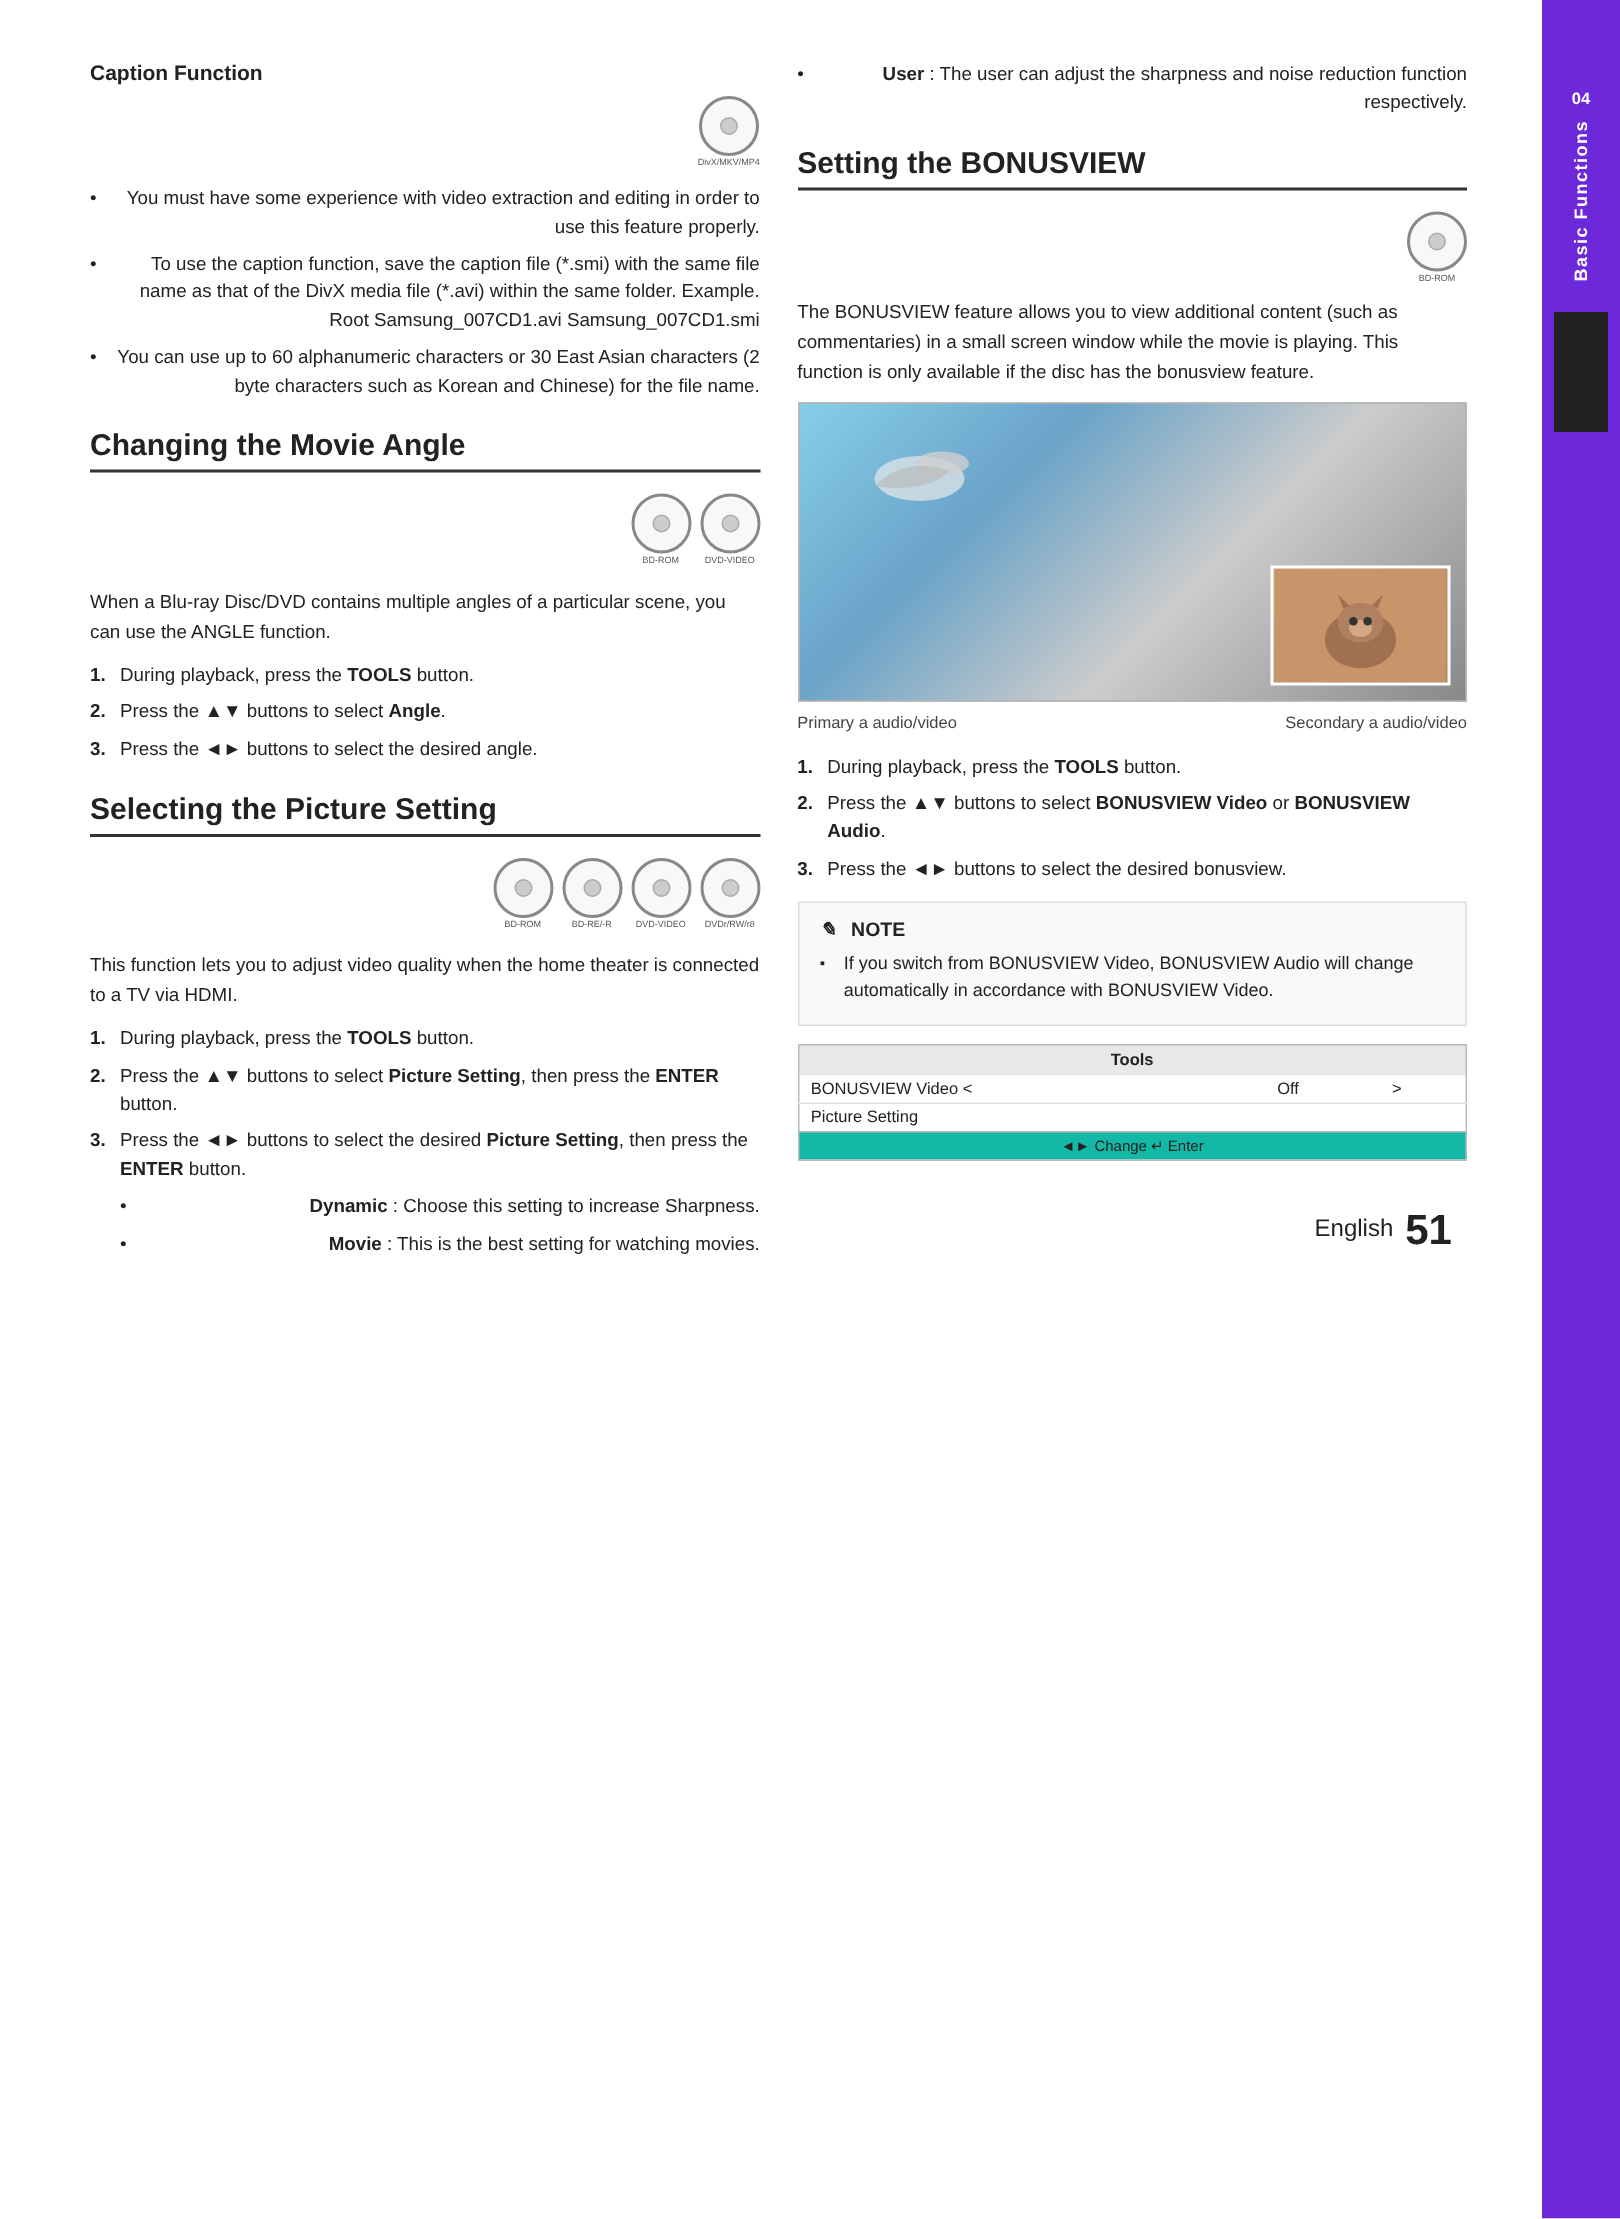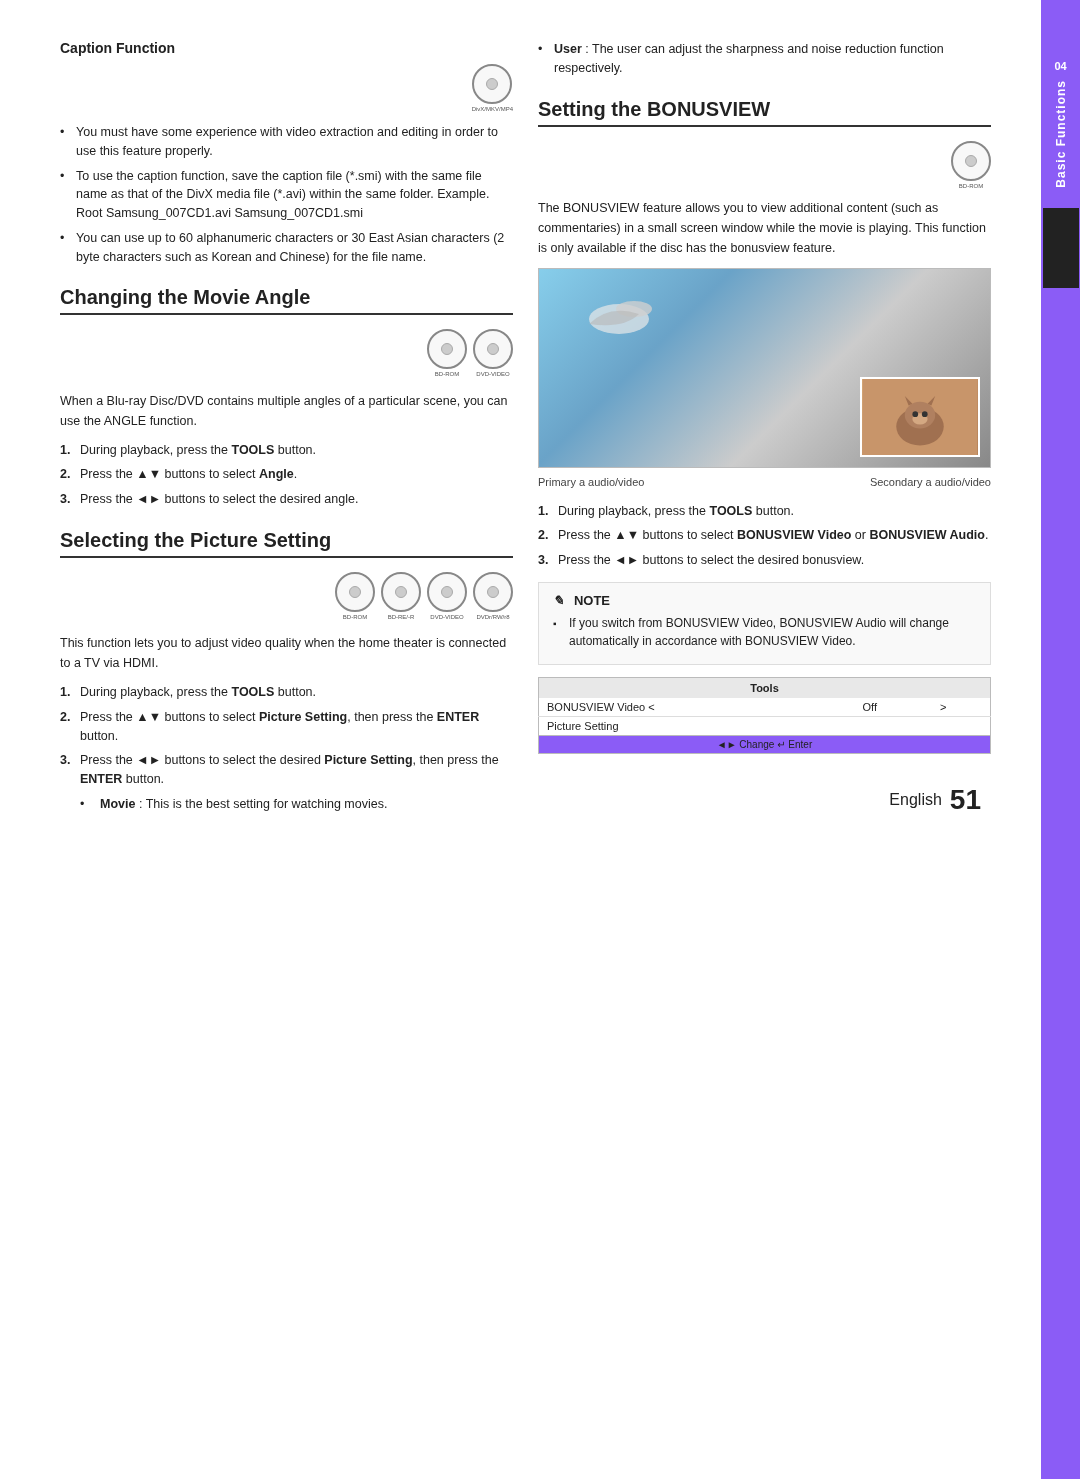--- a/index.html
+++ b/index.html
@@ -31,22 +31,22 @@
     }
     .left-col {
       flex: 1;
       max-width: 470px;
     }
     .right-col {
       flex: 1;
       max-width: 470px;
     }
     .sidebar-tab {
-      width: 39px;
-      background: #8b5cf6;
+      width: 52px;
+      background: #6d28d9;
       display: flex;
       flex-direction: column;
       align-items: center;
       justify-content: flex-start;
       padding-top: 60px;
       position: relative;
     }
     .sidebar-label {
       color: #fff;
       font-size: 12px;
@@ -79,20 +79,21 @@
     }
     .sub-heading {
       font-size: 14px;
       font-weight: bold;
       margin-bottom: 8px;
     }
     .bullet-list {
       list-style: none;
       padding: 0;
       margin: 0 0 12px 0;
+      text-align: right;
     }
     .bullet-list li {
       padding-left: 16px;
       position: relative;
       margin-bottom: 6px;
       line-height: 1.5;
       font-size: 12.5px;
     }
     .bullet-list li::before {
       content: "•";
@@ -254,21 +255,21 @@
       border-bottom: 1px solid #bbb;
     }
     .tools-table tr td {
       padding: 3px 8px;
       border-bottom: 1px solid #ddd;
     }
     .tools-table tr:last-child td {
       border-bottom: none;
     }
     .tools-footer {
-      background: #8b5cf6;
+      background: #14b8a6;
       text-align: center;
       padding: 3px;
       font-size: 10px;
       border-top: 1px solid #bbb;
     }
     .page-number-row {
       display: flex;
       justify-content: flex-end;
       align-items: center;
       margin-top: 30px;
@@ -375,20 +376,21 @@
               During playback, press the <span class="bold">TOOLS</span> button.
             </li>
             <li>
               <span class="num">2.</span>
               Press the ▲▼ buttons to select <span class="bold">Picture Setting</span>, then press the <span class="bold">ENTER</span> button.
             </li>
             <li>
               <span class="num">3.</span>
               Press the ◄► buttons to select the desired <span class="bold">Picture Setting</span>, then press the <span class="bold">ENTER</span> button.
               <ul class="bullet-list" style="margin-top:6px;">
+                <li><span class="bold">Dynamic</span> : Choose this setting to increase Sharpness.</li>
                 <li><span class="bold">Movie</span> : This is the best setting for watching movies.</li>
               </ul>
             </li>
           </ol>
         </div>
 
       </div>
 
       <div class="right-col">
 

